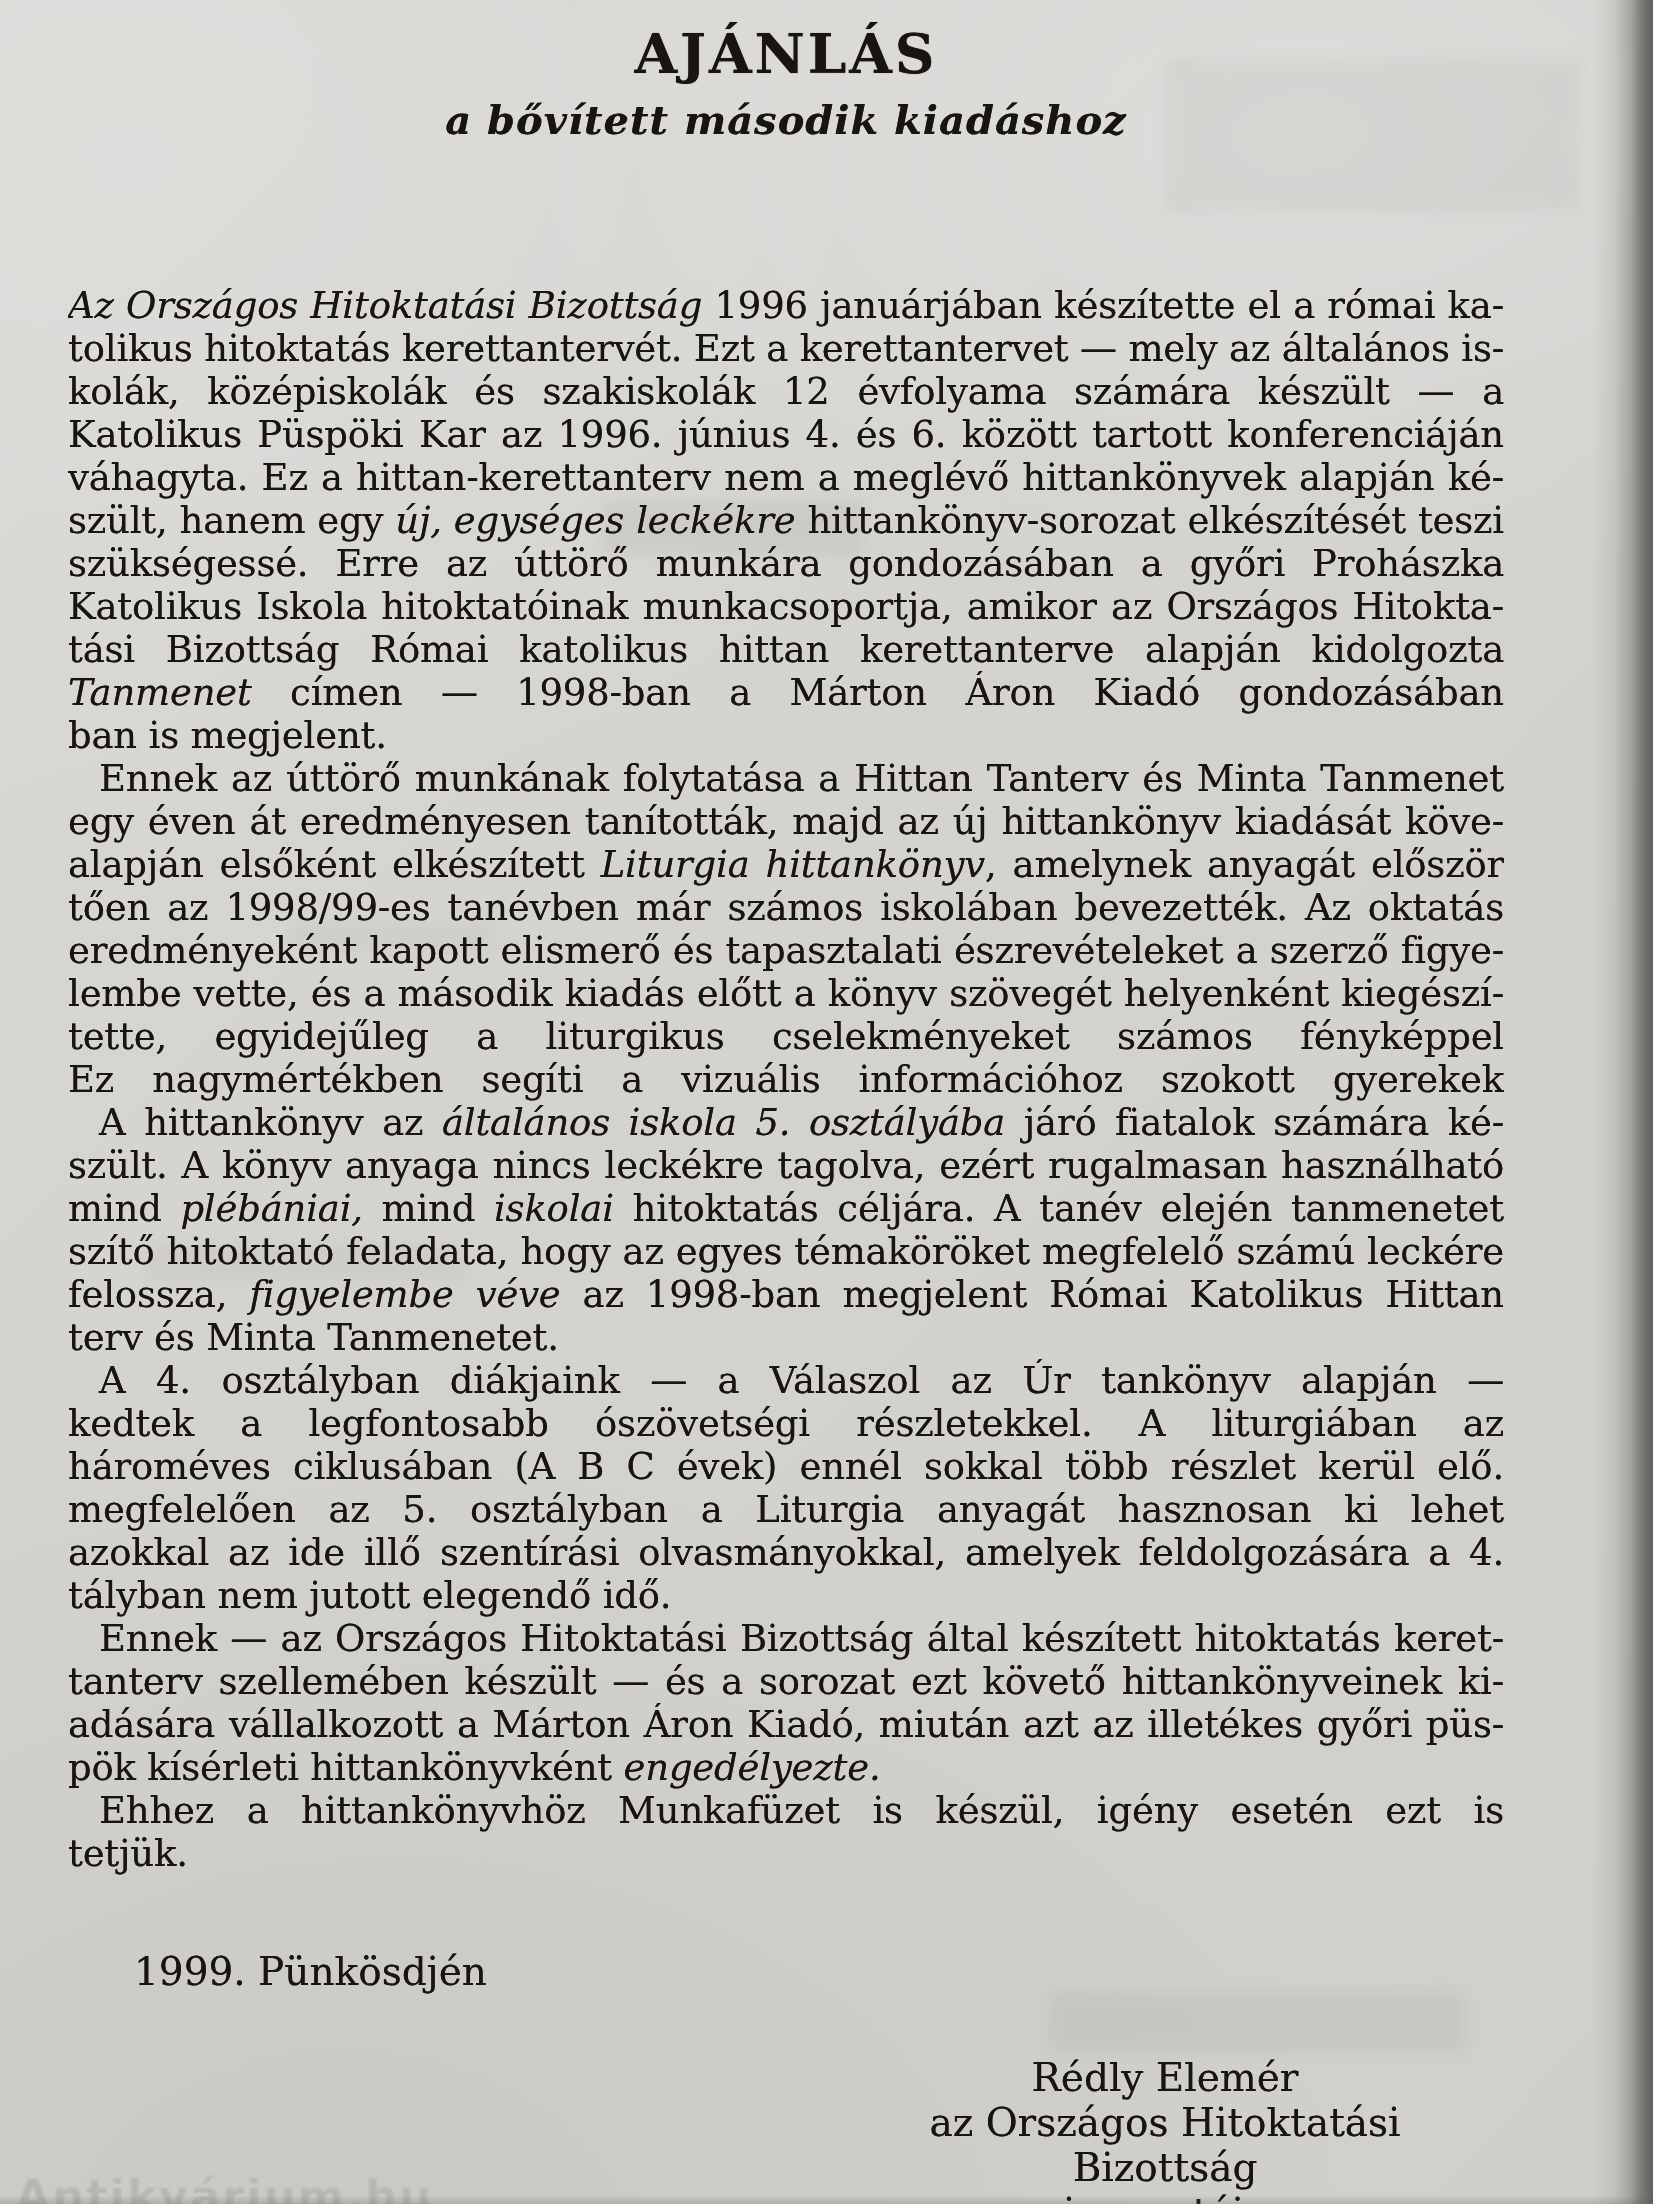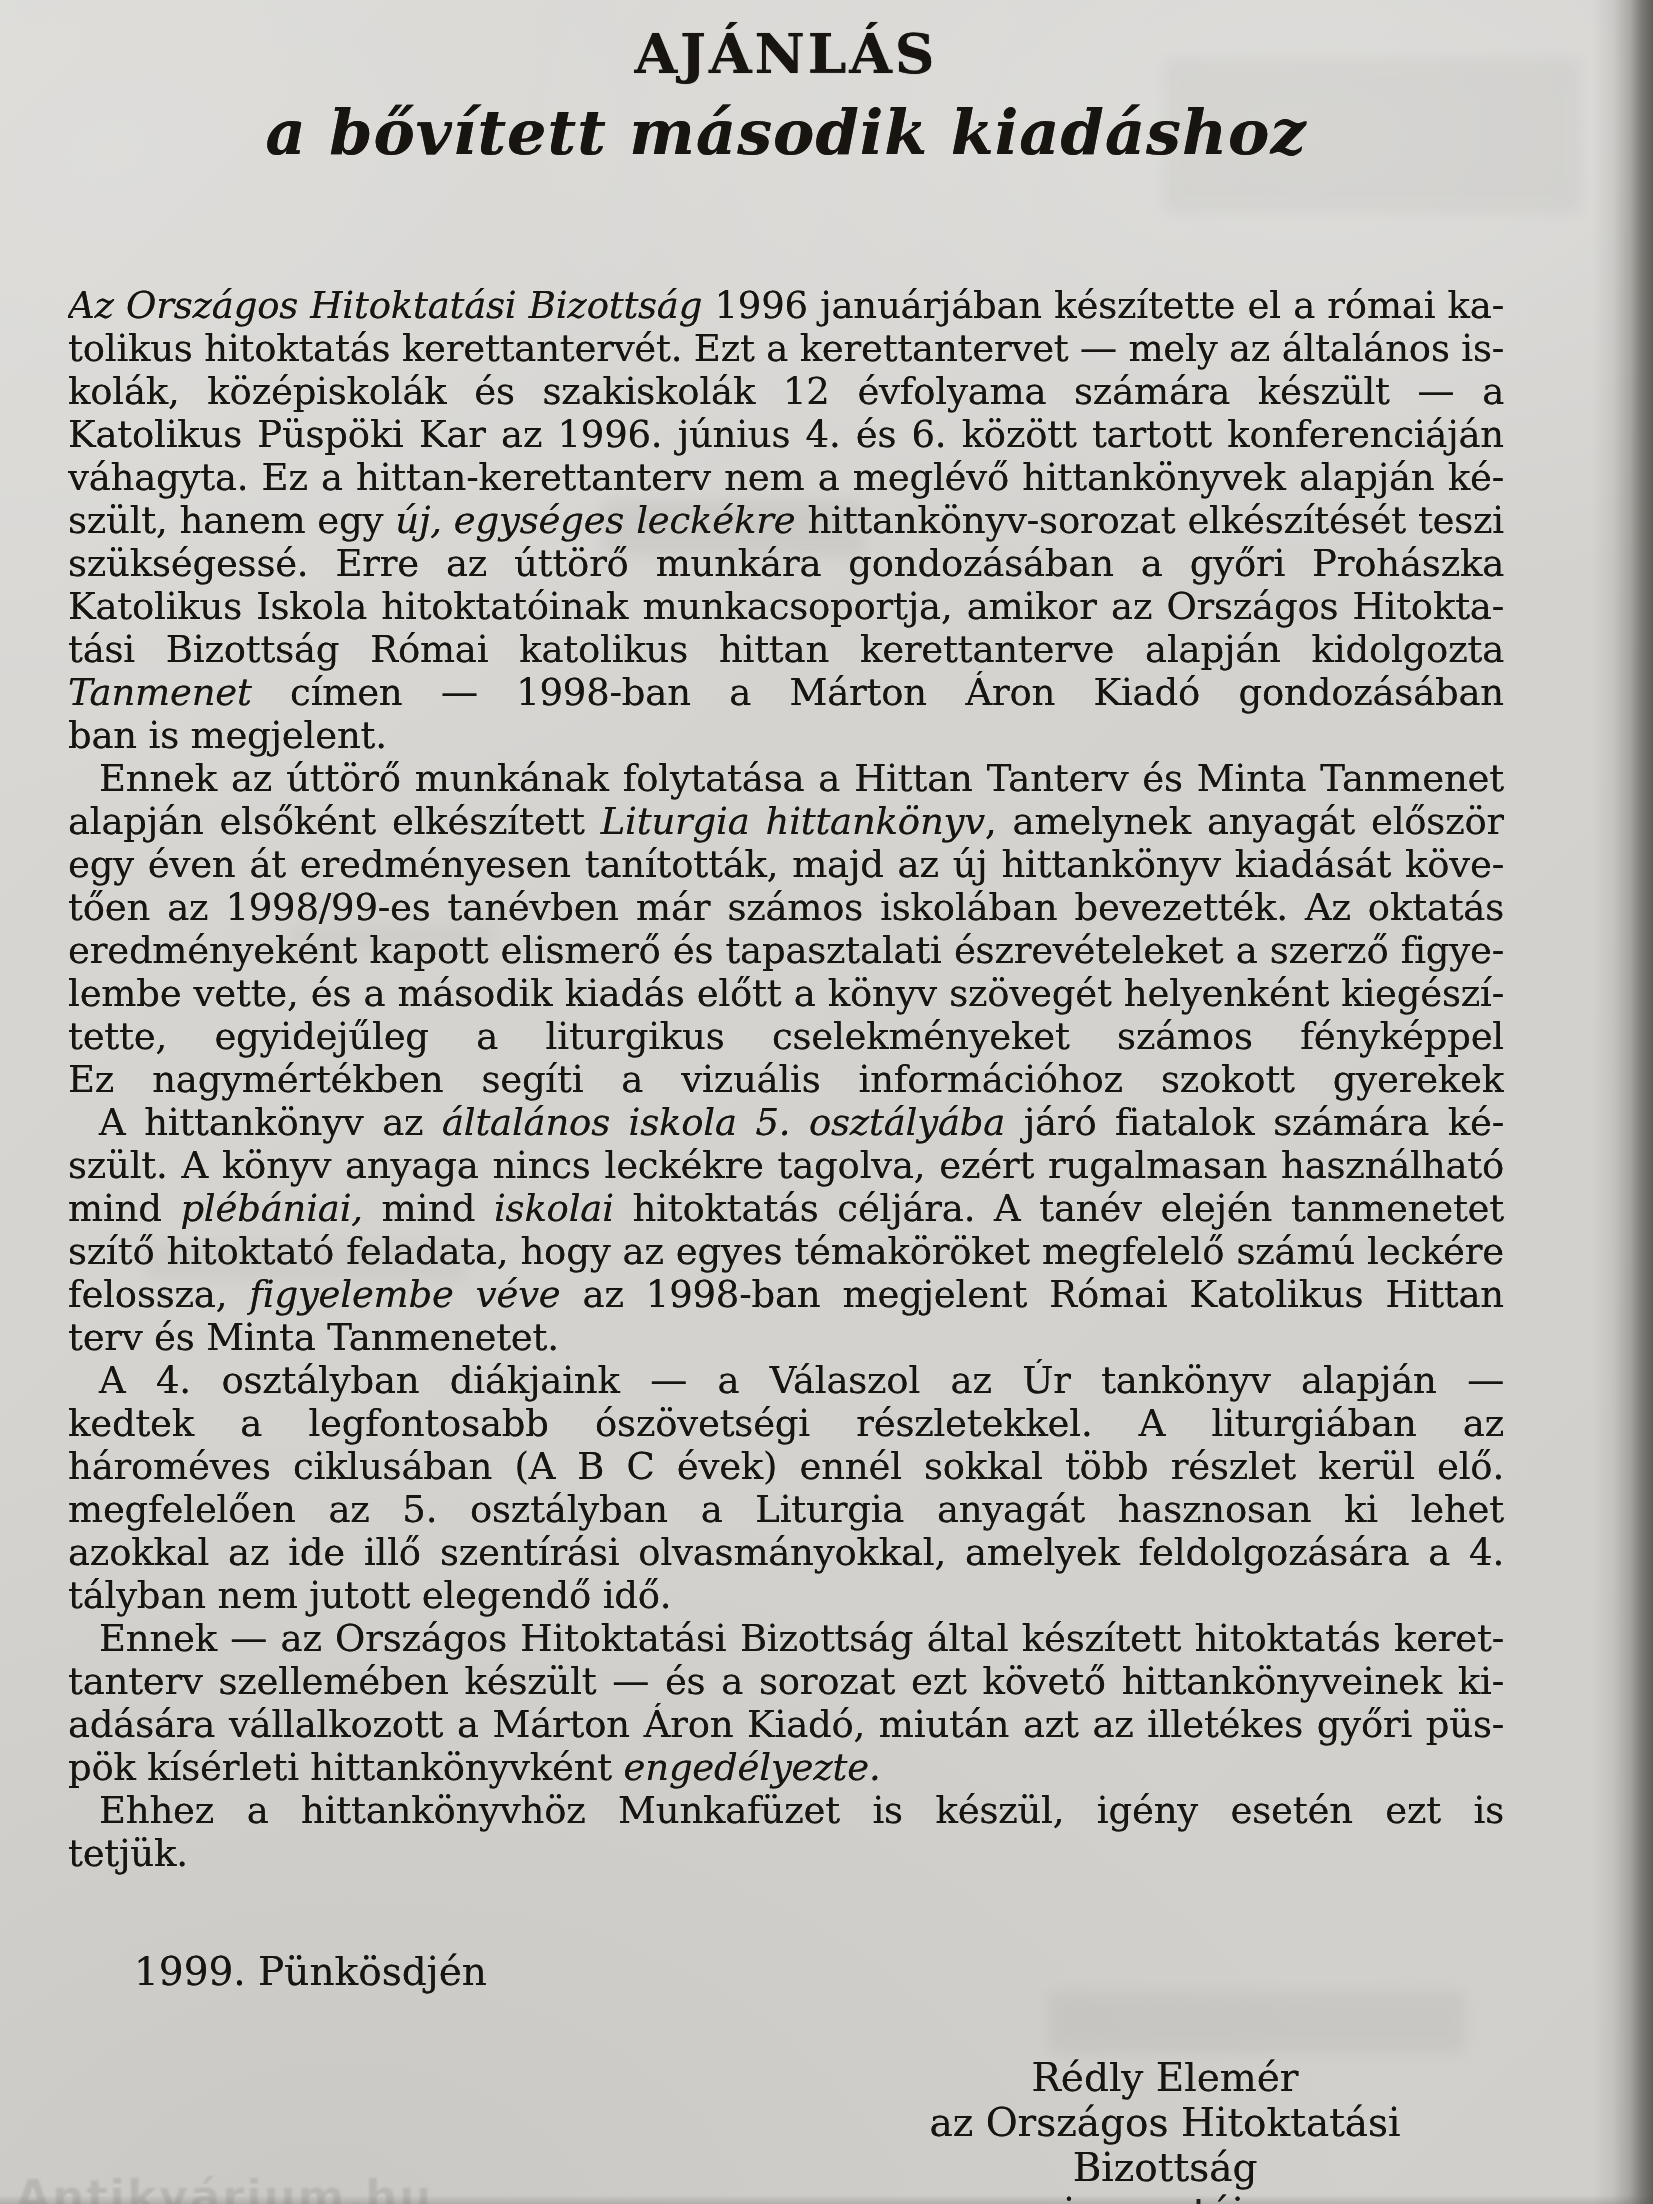--- a/index.html
+++ b/index.html
@@ -42,21 +42,21 @@
 
   .title {
     position: absolute; left: 68px; top: 21px; width: 1436px;
     text-align: center;
     font-size: 55px; font-weight: bold; letter-spacing: 2.9px;
     text-shadow: 0 0 0.7px rgba(20,16,10,.85);
   }
   .subtitle {
     position: absolute; left: 68px; top: 96px; width: 1436px;
     text-align: center;
-    font-size: 62px; font-style: italic; letter-spacing: 1px;
+    font-size: 40px; font-style: italic; letter-spacing: 1px;
     text-shadow: 0 0 0.6px rgba(20,16,10,.8);
   }
 
   .body-text {
     position: absolute; left: 68px; top: 284px; width: 1436px;
     font-size: 37px; letter-spacing: -0.2px;
     text-shadow: 0 0 0.6px rgba(22,18,12,.8);
   }
   .line {
     height: 43px; line-height: 43px; overflow: hidden;
@@ -108,22 +108,22 @@
       <div class="line"><span>kolák, középiskolák és szakiskolák 12 évfolyama számára készült — a Magyar</span></div>
       <div class="line"><span>Katolikus Püspöki Kar az 1996. június 4. és 6. között tartott konferenciáján jó-</span></div>
       <div class="line"><span>váhagyta. Ez a hittan-kerettanterv nem a meglévő hittankönyvek alapján ké-</span></div>
       <div class="line"><span>szült, hanem egy </span><span class="it">új, egységes leckékre</span><span> hittankönyv-sorozat elkészítését teszi</span></div>
       <div class="line"><span>szükségessé. Erre az úttörő munkára gondozásában a győri Prohászka Ottokár</span></div>
       <div class="line"><span>Katolikus Iskola hitoktatóinak munkacsoportja, amikor az Országos Hitokta-</span></div>
       <div class="line"><span>tási Bizottság Római katolikus hittan kerettanterve alapján kidolgozta tanter-</span></div>
       <div class="line"><span class="it">Tanmenet</span><span> címen — 1998-ban a Márton Áron Kiadó gondozásában nyomtatás-</span></div>
       <div class="line last"><span>ban is megjelent.</span></div>
       <div class="line indent"><span>Ennek az úttörő munkának folytatása a Hittan Tanterv és Minta Tanmenet</span></div>
+      <div class="line"><span>egy éven át eredményesen tanították, majd az új hittankönyv kiadását köve-</span></div>
       <div class="line"><span>alapján elsőként elkészített </span><span class="it">Liturgia hittankönyv</span><span>, amelynek anyagát először</span></div>
-      <div class="line"><span>egy éven át eredményesen tanították, majd az új hittankönyv kiadását köve-</span></div>
       <div class="line"><span>tően az 1998/99-es tanévben már számos iskolában bevezették. Az oktatás</span></div>
       <div class="line"><span>eredményeként kapott elismerő és tapasztalati észrevételeket a szerző figye-</span></div>
       <div class="line"><span>lembe vette, és a második kiadás előtt a könyv szövegét helyenként kiegészí-</span></div>
       <div class="line"><span>tette, egyidejűleg a liturgikus cselekményeket számos fényképpel illusztrálta.</span></div>
       <div class="line last"><span>Ez nagymértékben segíti a vizuális információhoz szokott gyerekek oktatását.</span></div>
       <div class="line indent"><span>A hittankönyv az </span><span class="it">általános iskola 5. osztályába</span><span> járó fiatalok számára ké-</span></div>
       <div class="line"><span>szült. A könyv anyaga nincs leckékre tagolva, ezért rugalmasan használható</span></div>
       <div class="line"><span>mind </span><span class="it">plébániai,</span><span> mind </span><span class="it">iskolai</span><span> hitoktatás céljára. A tanév elején tanmenetet ké-</span></div>
       <div class="line"><span>szítő hitoktató feladata, hogy az egyes témaköröket megfelelő számú leckére</span></div>
       <div class="line"><span>felossza, </span><span class="it">figyelembe véve</span><span> az 1998-ban megjelent Római Katolikus Hittan Tan-</span></div>

